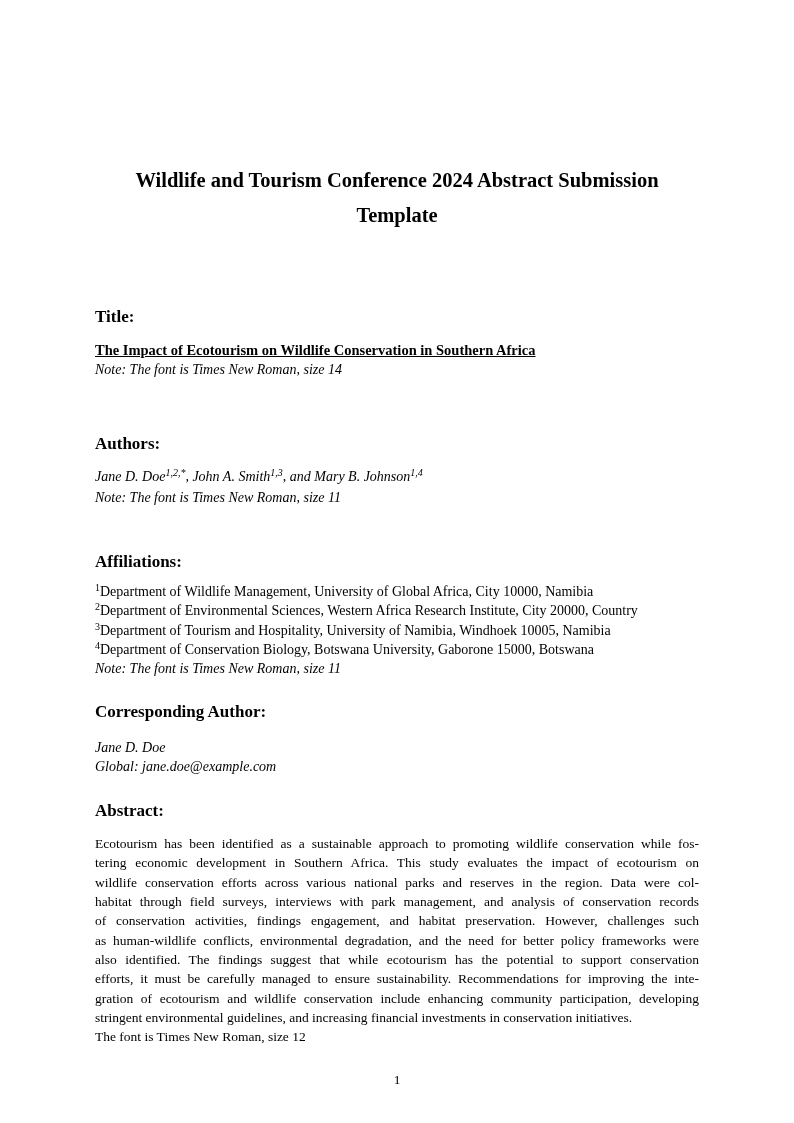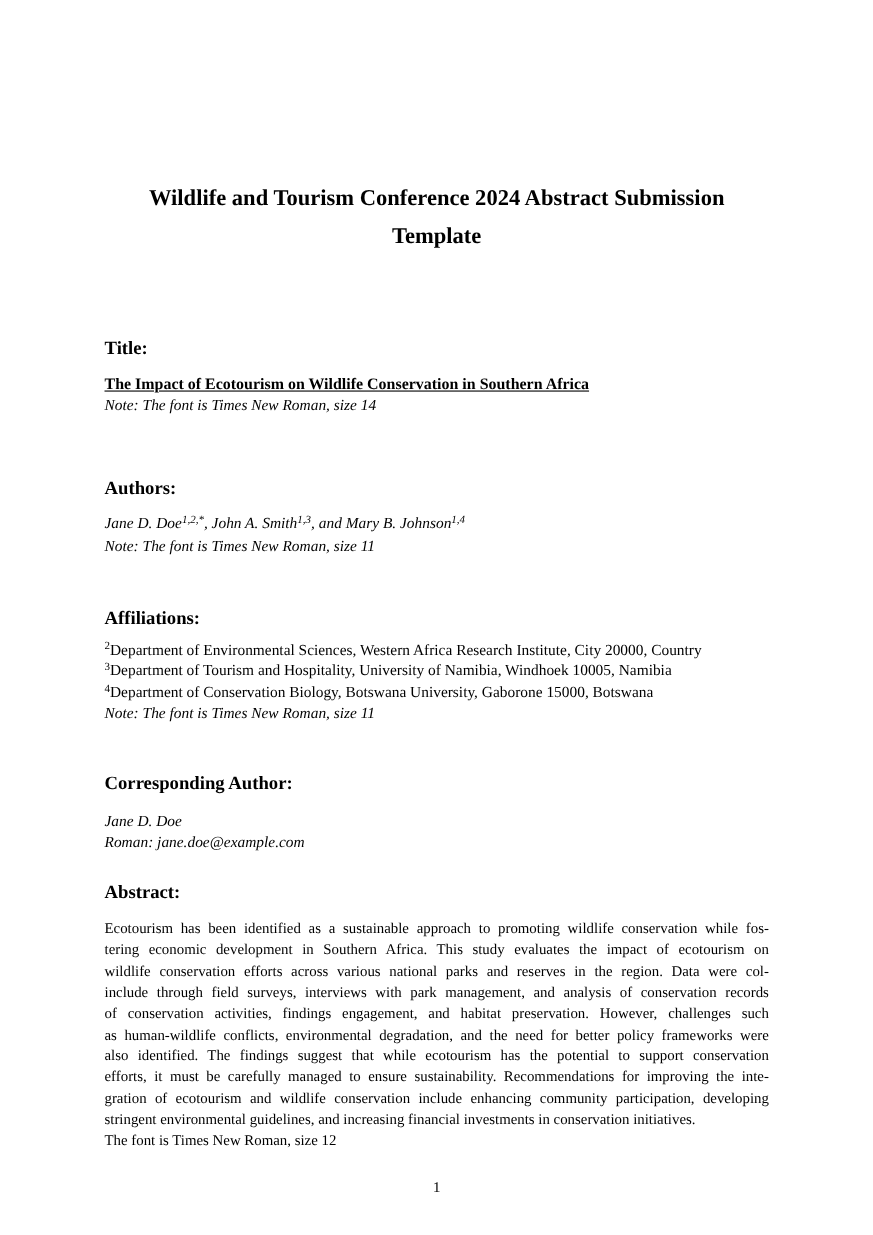--- a/index.html
+++ b/index.html
@@ -76,36 +76,37 @@
   <h2 class="abs sec-h h-title">Title:</h2>
   <div class="abs bodytext bold title-value">The Impact of Ecotourism on Wildlife Conservation in Southern Africa</div>
   <div class="abs bodytext italic title-note">Note: The font is Times New Roman, size 14</div>
 
   <h2 class="abs sec-h h-authors">Authors:</h2>
   <div class="abs bodytext italic authors-line"><span>Jane D. Doe</span><sup>1,2,*</sup><span>, John A. Smith</span><sup>1,3</sup><span>, and Mary B. Johnson</span><sup>1,4</sup></div>
   <div class="abs bodytext italic authors-note">Note: The font is Times New Roman, size 11</div>
 
   <h2 class="abs sec-h h-affil">Affiliations:</h2>
   <div class="abs bodytext affil-block">
+    <div class="affil-row"><sup>1</sup><span>Department of Wildlife Management, University of Global Africa, City 10000, Namibia</span></div>
     <div class="affil-row"><sup>2</sup><span>Department of Environmental Sciences, Western Africa Research Institute, City 20000, Country</span></div>
     <div class="affil-row"><sup>3</sup><span>Department of Tourism and Hospitality, University of Namibia, Windhoek 10005, Namibia</span></div>
     <div class="affil-row"><sup>4</sup><span>Department of Conservation Biology, Botswana University, Gaborone 15000, Botswana</span></div>
     <div class="affil-row italic">Note: The font is Times New Roman, size 11</div>
   </div>
 
   <h2 class="abs sec-h h-corr">Corresponding Author:</h2>
   <div class="abs bodytext italic corr-name">Jane D. Doe</div>
-  <div class="abs bodytext italic corr-email">Roman: jane.doe@example.com</div>
+  <div class="abs bodytext italic corr-email">Global: jane.doe@example.com</div>
 
   <h2 class="abs sec-h h-abstract">Abstract:</h2>
   <div class="abs abstract-block">
     <div class="aline j">Ecotourism has been identified as a sustainable approach to promoting wildlife conservation while fos-</div>
     <div class="aline j">tering economic development in Southern Africa. This study evaluates the impact of ecotourism on</div>
     <div class="aline j">wildlife conservation efforts across various national parks and reserves in the region. Data were col-</div>
-    <div class="aline j">include through field surveys, interviews with park management, and analysis of conservation records</div>
+    <div class="aline j">habitat through field surveys, interviews with park management, and analysis of conservation records</div>
     <div class="aline j">of conservation activities, findings engagement, and habitat preservation. However, challenges such</div>
     <div class="aline j">as human-wildlife conflicts, environmental degradation, and the need for better policy frameworks were</div>
     <div class="aline j">also identified. The findings suggest that while ecotourism has the potential to support conservation</div>
     <div class="aline j">efforts, it must be carefully managed to ensure sustainability. Recommendations for improving the inte-</div>
     <div class="aline j">gration of ecotourism and wildlife conservation include enhancing community participation, developing</div>
     <div class="aline">stringent environmental guidelines, and increasing financial investments in conservation initiatives.</div>
     <div class="aline">The font is Times New Roman, size 12</div>
   </div>
 
   <div class="page-num">1</div>

